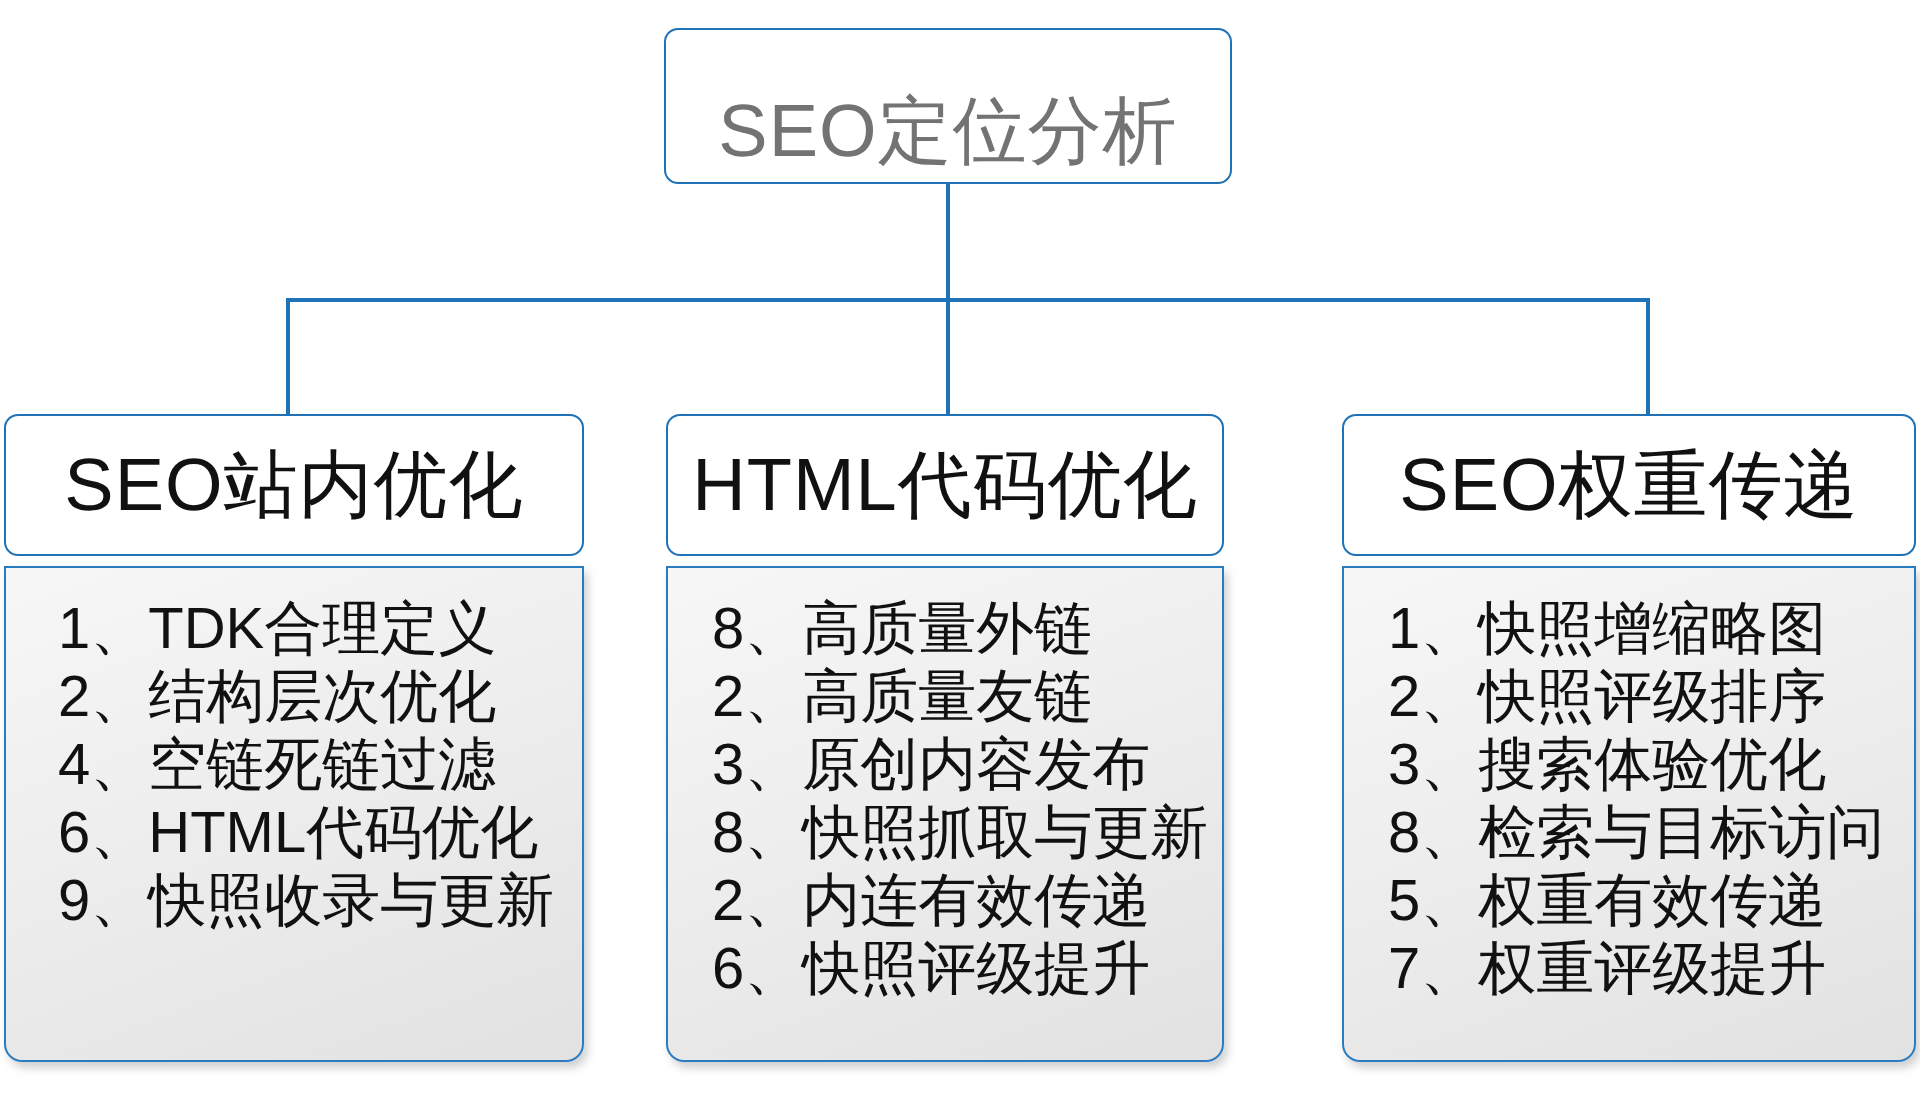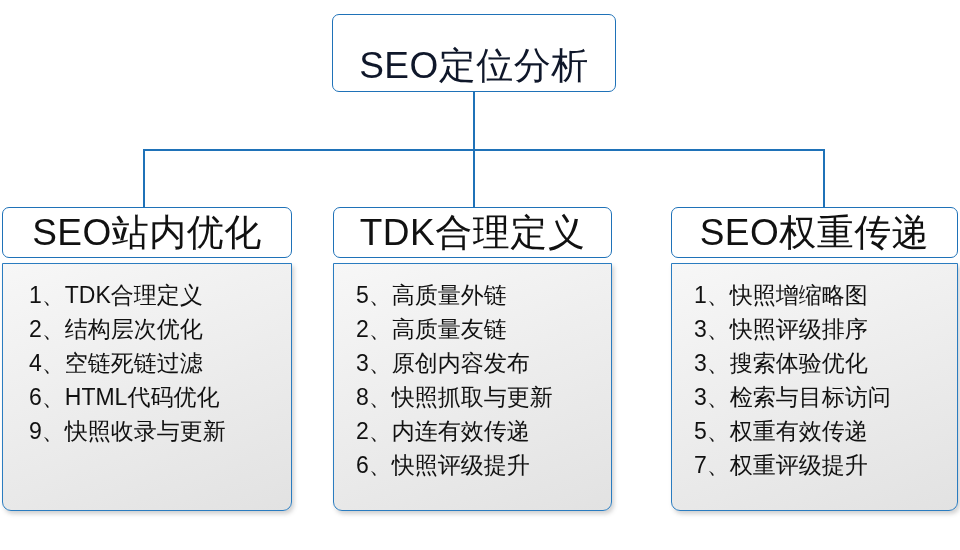--- a/index.html
+++ b/index.html
@@ -41,40 +41,40 @@
     border-radius: 7px;
     background: #ffffff;
     display: flex;
     align-items: center;
     justify-content: center;
   }
   .root-label {
     font-size: 37px;
     font-weight: 400;
     letter-spacing: 0.5px;
-    color: #0f172a;
+    color: #737373;
     line-height: 1;
     white-space: nowrap;
     margin-top: 25px;
   }
 
   
   .column {
     position: absolute;
     top: 207px;
     width: 290px;
   }
   .column.c1 { left: 2px; }
   .column.c2 { left: 333px; width: 279px; }
   .column.c3 { left: 671px; width: 287px; border-radius: 25px; }
 
   .col-header {
     box-sizing: border-box;
     width: 100%;
-    height: 51px;
+    height: 71px;
     border: 1.6px solid #1f72b8;
     border-radius: 7px;
     background: #ffffff;
     display: flex;
     align-items: center;
     justify-content: center;
   }
   .col-header-label {
     font-size: 37px;
     font-weight: 400;
@@ -94,21 +94,21 @@
     border-radius: 0 0 9px 9px;
     background: linear-gradient(160deg, #f7f7f7 0%, #efefef 38%, #e2e2e2 100%);
     box-shadow: 2px 3px 4px rgba(90, 90, 90, 0.28);
     padding: 14px 0 0 0;
     display: flex;
     flex-direction: column;
     align-items: flex-start;
   }
 
   .col-item {
-    font-size: 23px;
+    font-size: 29px;
     line-height: 34px;
     color: #111111;
     white-space: nowrap;
     padding-left: 26px;
   }
   .column.c2 .col-item { padding-left: 22px; }
   .column.c3 .col-item { padding-left: 22px; }
 </style>
 </head>
 <body>
@@ -133,39 +133,39 @@
       <div class="col-item">1、TDK合理定义</div>
       <div class="col-item">2、结构层次优化</div>
       <div class="col-item">4、空链死链过滤</div>
       <div class="col-item">6、HTML代码优化</div>
       <div class="col-item">9、快照收录与更新</div>
     </div>
   </div>
 
   <div class="column c2">
     <div class="col-header">
-      <span class="col-header-label">TDK合理定义</span>
+      <span class="col-header-label">HTML代码优化</span>
     </div>
     <div class="col-body">
-      <div class="col-item">5、高质量外链</div>
+      <div class="col-item">8、高质量外链</div>
       <div class="col-item">2、高质量友链</div>
       <div class="col-item">3、原创内容发布</div>
       <div class="col-item">8、快照抓取与更新</div>
       <div class="col-item">2、内连有效传递</div>
       <div class="col-item">6、快照评级提升</div>
     </div>
   </div>
 
   <div class="column c3">
     <div class="col-header">
       <span class="col-header-label">SEO权重传递</span>
     </div>
     <div class="col-body">
       <div class="col-item">1、快照增缩略图</div>
-      <div class="col-item">3、快照评级排序</div>
+      <div class="col-item">2、快照评级排序</div>
       <div class="col-item">3、搜索体验优化</div>
-      <div class="col-item">3、检索与目标访问</div>
+      <div class="col-item">8、检索与目标访问</div>
       <div class="col-item">5、权重有效传递</div>
       <div class="col-item">7、权重评级提升</div>
     </div>
   </div>
 
 </div>
 
 </body></html>

